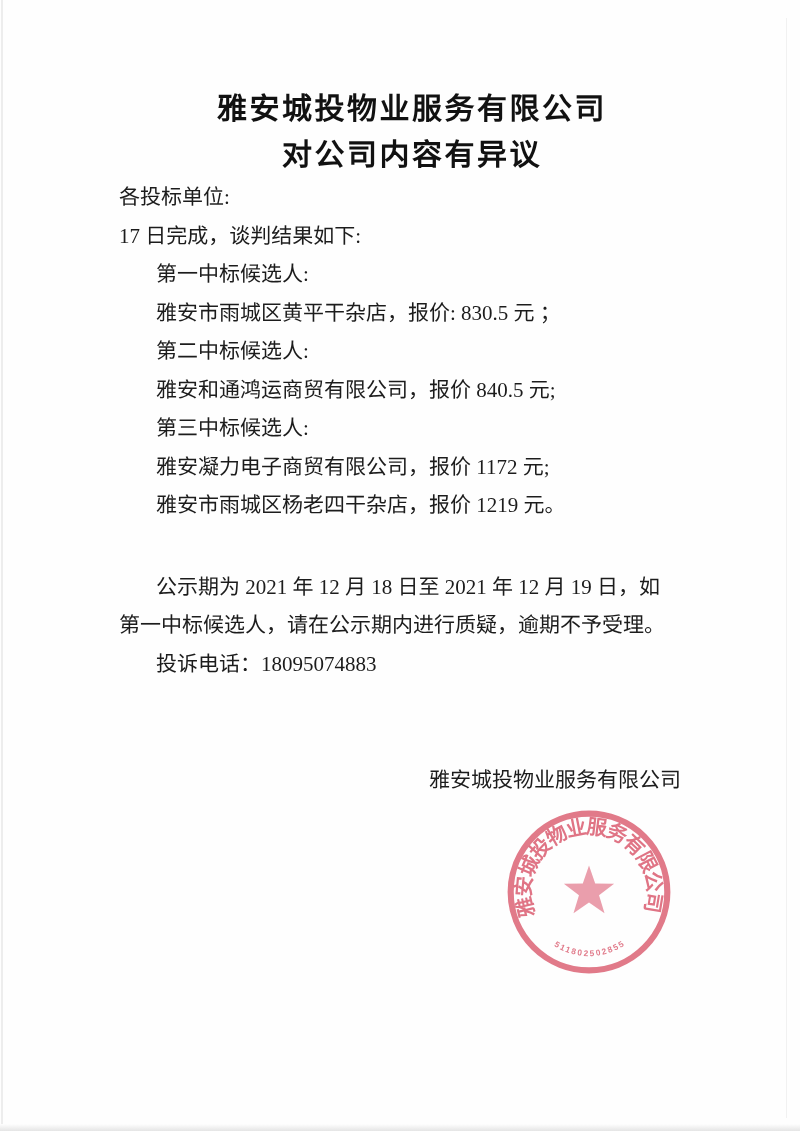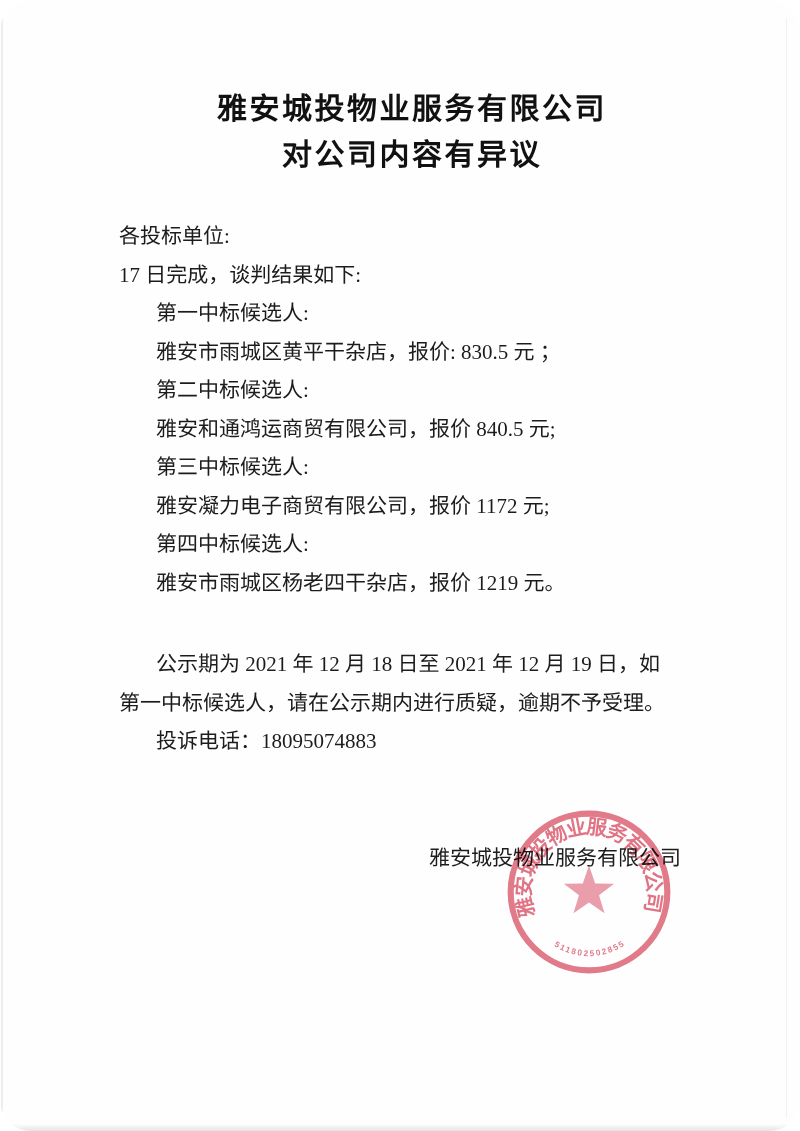--- a/index.html
+++ b/index.html
@@ -8,21 +8,20 @@
     background: #ffffff;
   }
   .page {
     position: relative;
     width: 800px;
     height: 1131px;
     background: #fefefe;
     overflow: hidden;
     font-family: "Liberation Serif", "DejaVu Serif", serif;
     color: #1c1c1c;
-    border-radius: 31px;
   }
   
   .edge-left {
     position: absolute; left: 1px; top: 0; width: 2px; height: 1124px;
     background: #e9e9e9; opacity: .8;
   }
   .edge-right {
     position: absolute; left: 786px; top: 18px; width: 1px; height: 1100px;
     background: #ededed; opacity: .8;
   }
@@ -38,21 +37,20 @@
   .doc-title {
     margin-top: 86px;
     text-align: center;
     font-size: 30px;
     line-height: 46px;
     font-weight: bold;
     letter-spacing: 2.5px;
     color: #111;
   }
   .body-text {
-    margin-top: 39px;
     font-size: 21px;
     line-height: 38.5px;
   }
   .line { white-space: nowrap; }
   .indent-1 { text-indent: 25px; }
   .indent-2 { text-indent: 37px; }
   .notice-block { margin-top: 43px; }
   .signature {
     margin-top: 78px;
     text-align: right;
@@ -103,21 +101,20 @@
 
       <div class="line indent-2">第一中标候选人:</div>
       <div class="line indent-2">雅安市雨城区黄平干杂店，报价: 830.5 元 ；</div>
 
       <div class="line indent-2">第二中标候选人:</div>
       <div class="line indent-2">雅安和通鸿运商贸有限公司，报价 840.5 元;</div>
 
       <div class="line indent-2">第三中标候选人:</div>
       <div class="line indent-2">雅安凝力电子商贸有限公司，报价 1172 元;</div>
 
-      <div class="line indent-2">第四中标候选人:</div>
       <div class="line indent-2">雅安市雨城区杨老四干杂店，报价 1219 元。</div>
 
       <div class="notice-block">
         <div class="line indent-2">公示期为 2021 年 12 月 18 日至 2021 年 12 月 19 日，如</div>
         <div class="line">第一中标候选人，请在公示期内进行质疑，逾期不予受理。</div>
         <div class="line indent-2">投诉电话：18095074883</div>
       </div>
     </div>
 
     <div class="signature">

